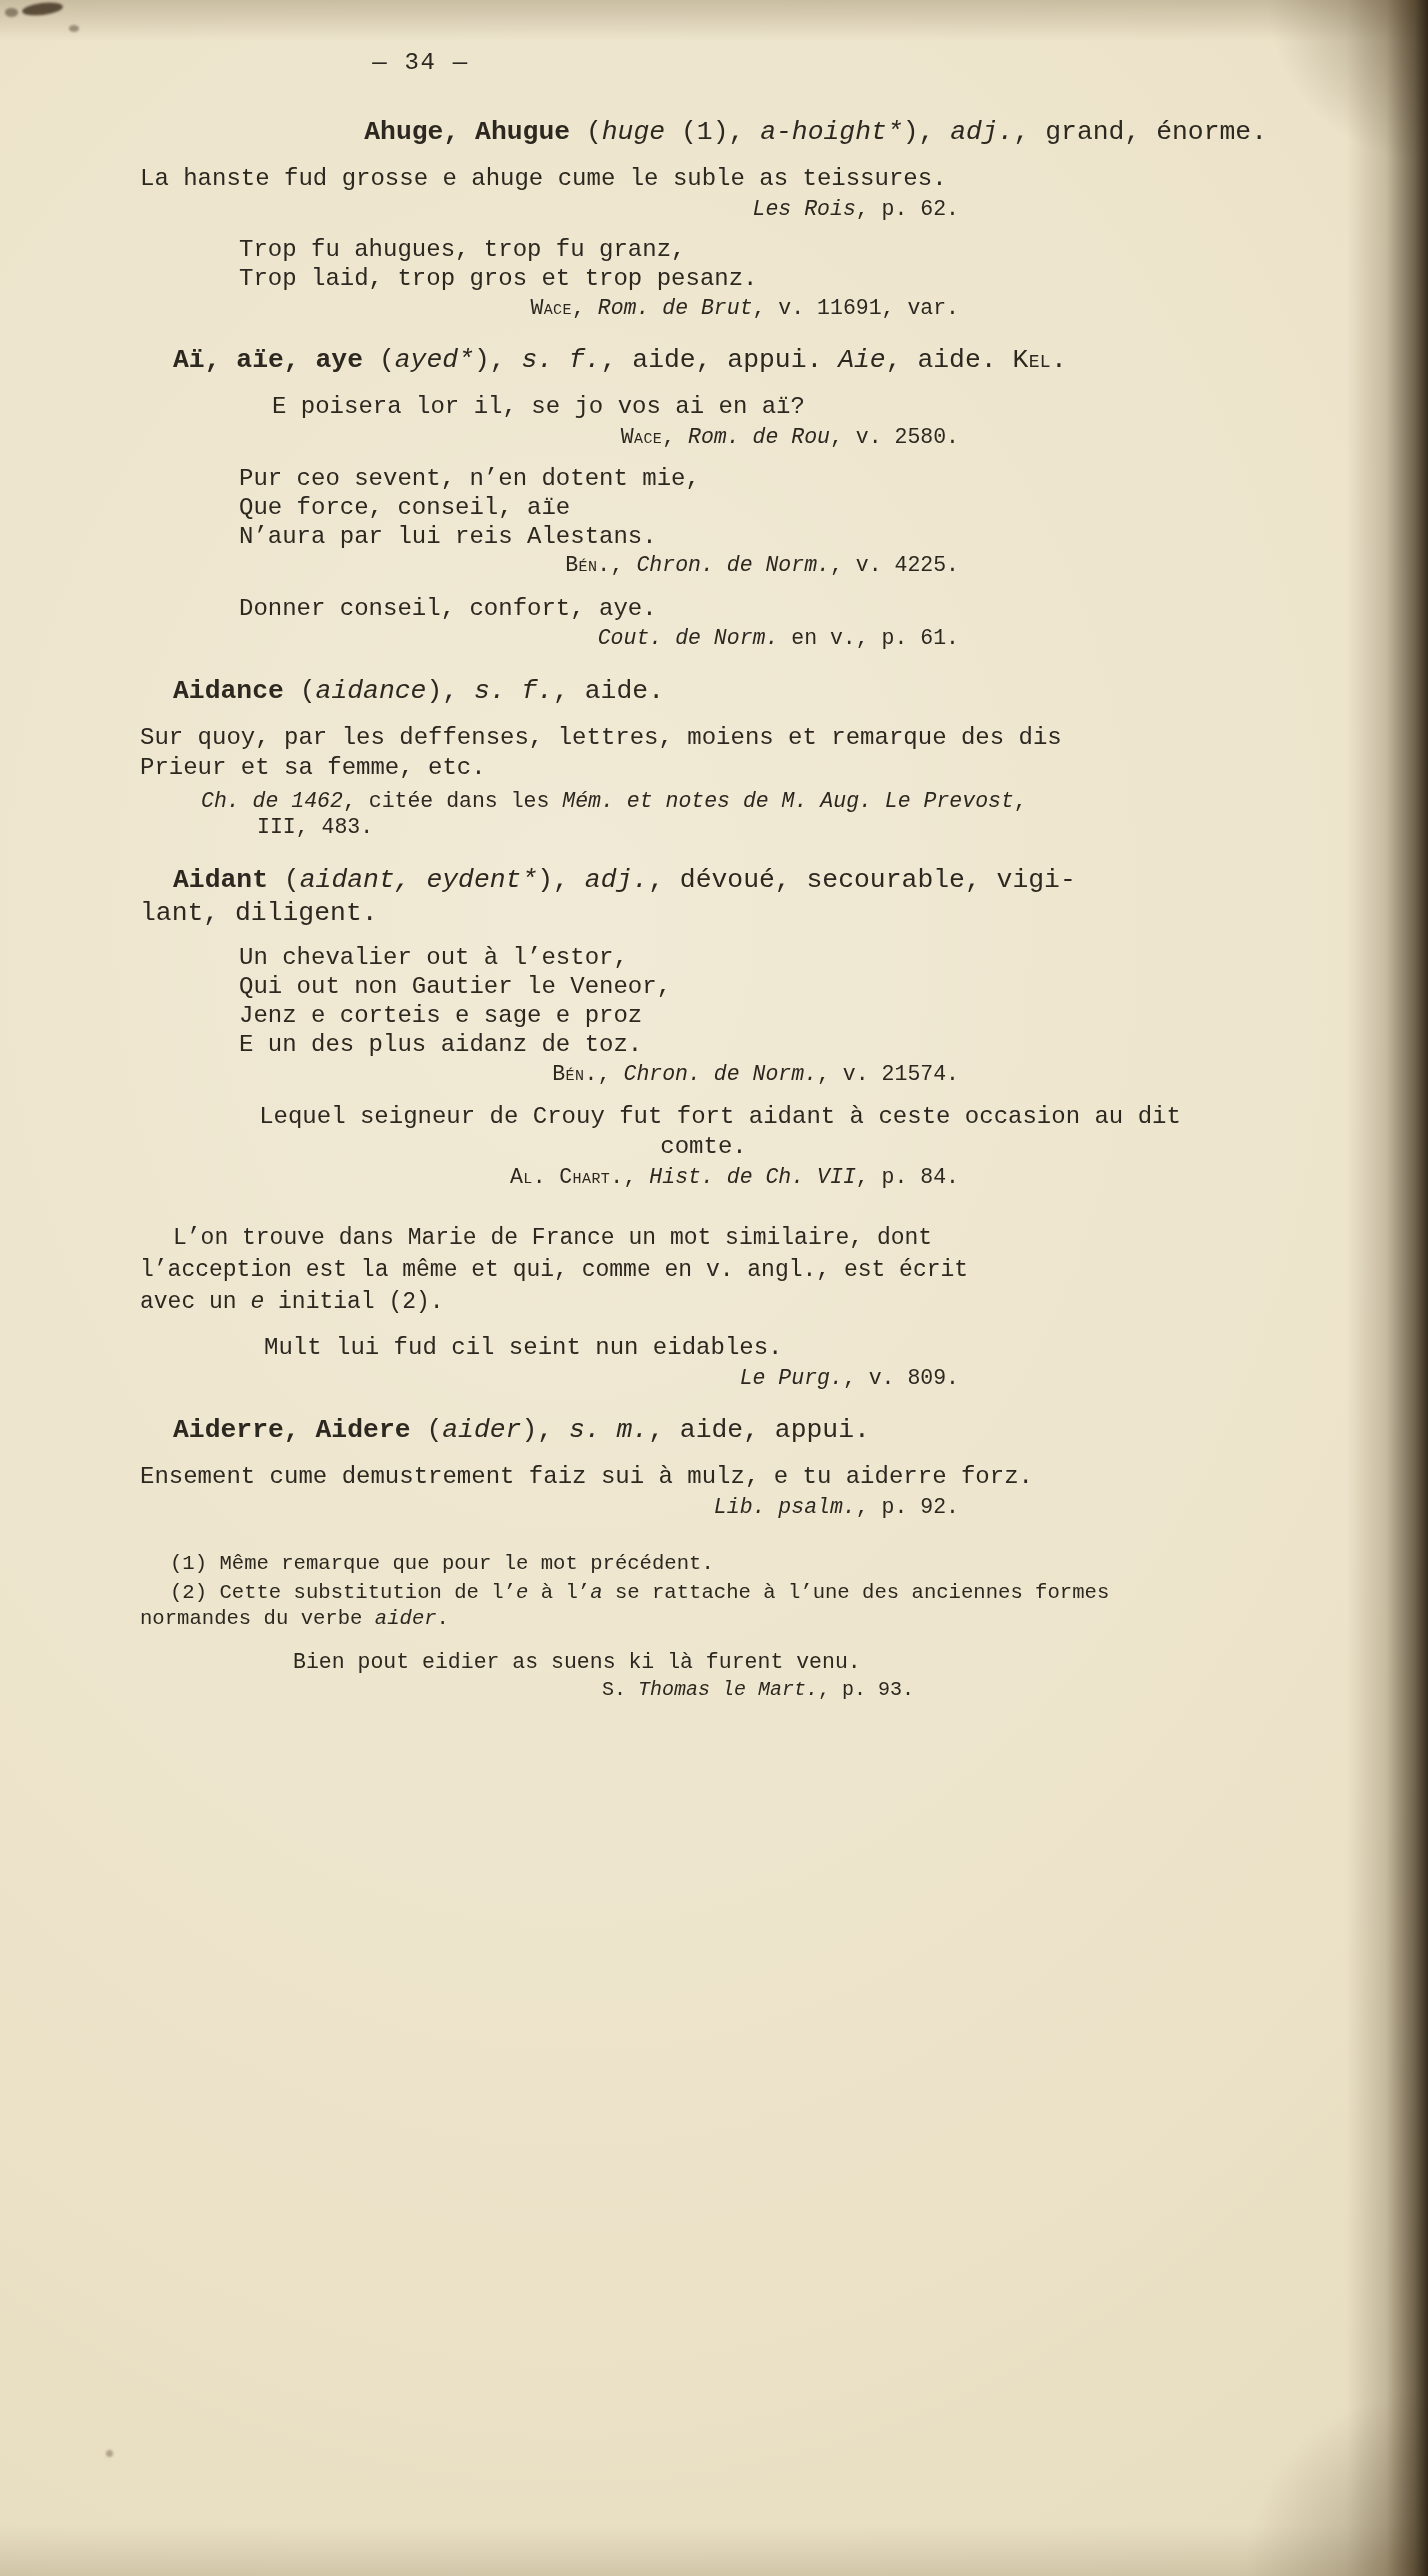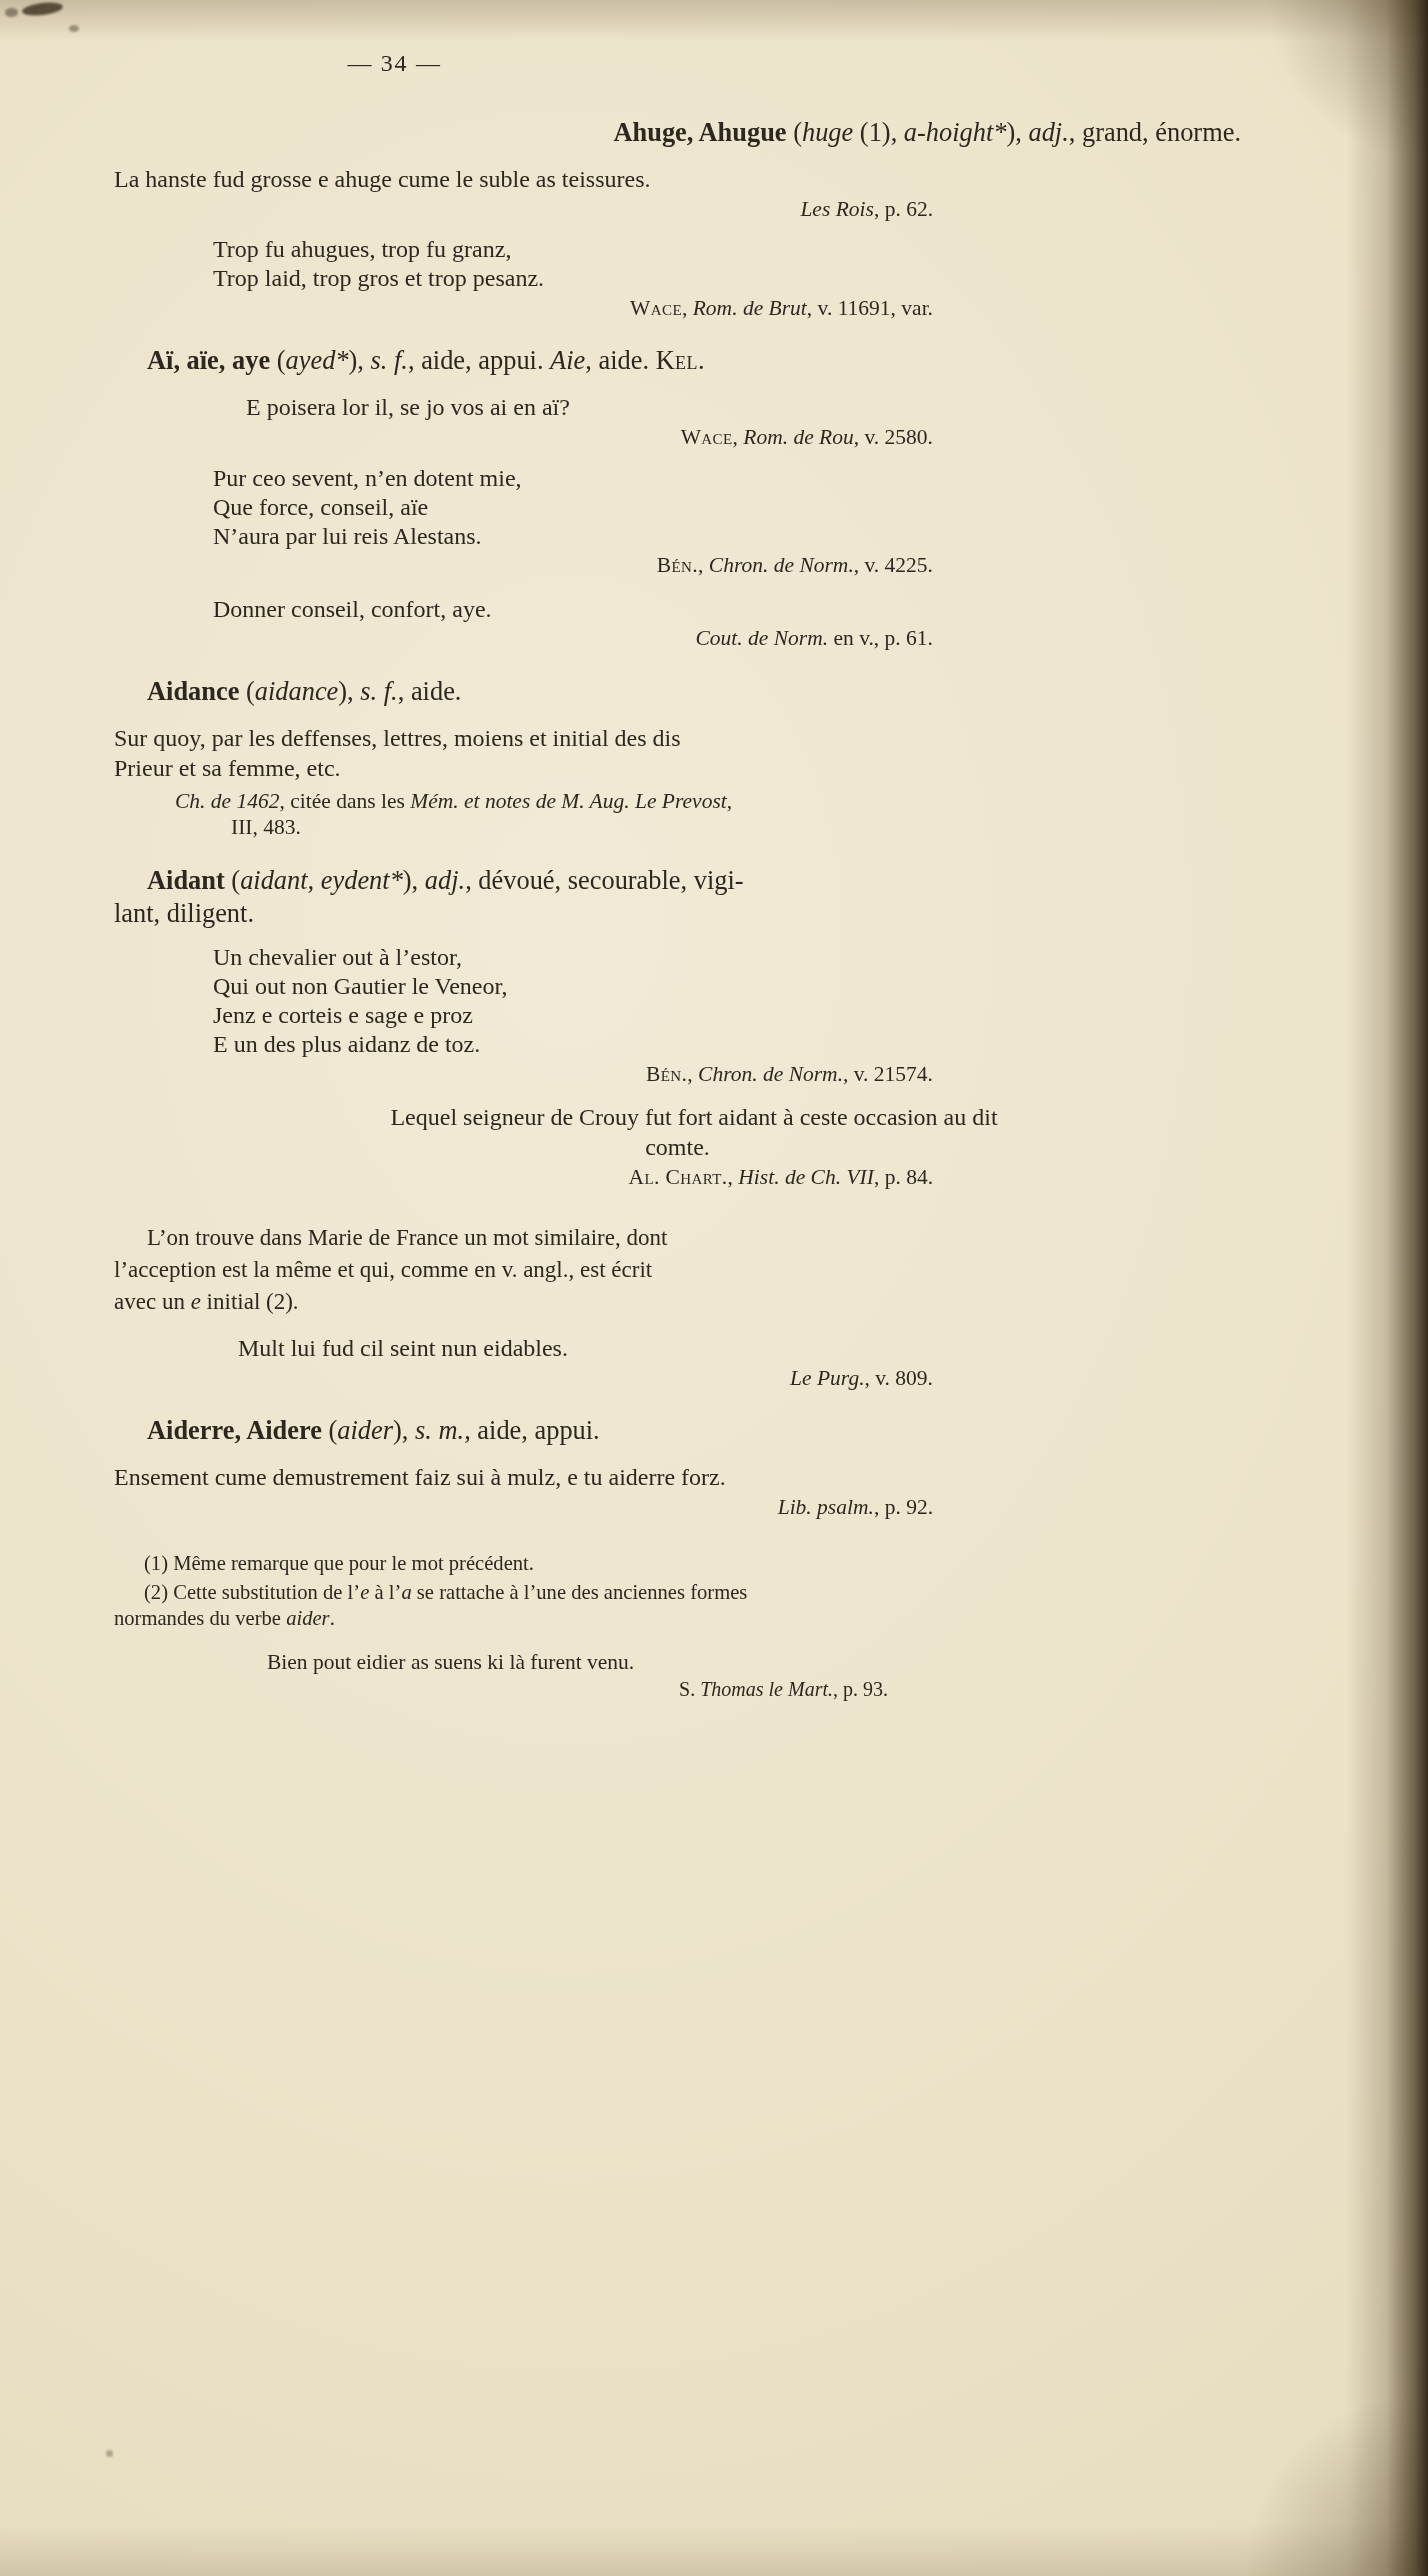--- a/index.html
+++ b/index.html
@@ -29,23 +29,24 @@
     border-radius: 50%;
     filter: blur(1.2px);
   }
   .s1 { left: 21.5px;  top: 2.5px;    width: 41px; height: 12.4px; opacity: .85; transform: rotate(-7deg); }
   .s2 { left: 5px;   top: 8.3px;   width: 13.2px; height: 8.3px; opacity: .5; }
   .s3 { left: 69px;  top: 25px;   width: 10px; height: 6.6px;  opacity: .45; }
   .s4 { left: 106px; top: 2450px; width: 7.4px;  height: 7.4px;  opacity: .35; }
 
   .content {
     position: absolute;
-    left: 114px;
+    left: 140px;
     top: 48px;
     width: 1127px;
+    font-family: Liberation Mono, monospace;
   }
 
   p { margin: 0; }
 
   .pagenum  { width: 561px; text-align: center; font-size: 24px; line-height: 30px; letter-spacing: 1.7px; }
 
   .entry    { font-size: 26.4px; line-height: 33px; text-indent: 33px; margin-top: 23px; }
   .bodypara { font-size: 23px; line-height: 32px; text-indent: 33px; margin-top: 32px; }
 
   .quote    { font-size: 24px; line-height: 30px; margin-top: 15px; }
@@ -93,21 +94,21 @@
 
     <p class="entry"><span class="seg-b">Aï, aïe, aye</span><span class="seg-n"> (</span><span class="seg-i">ayed*</span><span class="seg-n">), </span><span class="seg-i">s. f.</span><span class="seg-n">, aide, appui. </span><span class="seg-i">Aie</span><span class="seg-n">, aide. </span><span class="seg-sc">Kel</span><span class="seg-n">.</span></p>
     <p class="quote ml160"><span class="seg-n">E poisera lor il, se jo vos ai en aï?</span></p>
     <p class="cite"><span class="seg-sc">Wace</span><span class="seg-n">, </span><span class="seg-i">Rom. de Rou</span><span class="seg-n">, v. 2580.</span></p>
     <p class="verse"><span class="seg-n">Pur ceo sevent, n’en dotent mie,</span><br><span class="seg-n">Que force, conseil, aïe</span><br><span class="seg-n">N’aura par lui reis Alestans.</span></p>
     <p class="cite"><span class="seg-sc">Bén.</span><span class="seg-n">, </span><span class="seg-i">Chron. de Norm.</span><span class="seg-n">, v. 4225.</span></p>
     <p class="quote ml120"><span class="seg-n">Donner conseil, confort, aye.</span></p>
     <p class="cite"><span class="seg-i">Cout. de Norm.</span><span class="seg-n"> en v., p. 61.</span></p>
 
     <p class="entry"><span class="seg-b">Aidance</span><span class="seg-n"> (</span><span class="seg-i">aidance</span><span class="seg-n">), </span><span class="seg-i">s. f.</span><span class="seg-n">, aide.</span></p>
-    <p class="quote"><span class="seg-n">Sur quoy, par les deffenses, lettres, moiens et initial des dis</span><br><span class="seg-n">Prieur et sa femme, etc.</span></p>
+    <p class="quote"><span class="seg-n">Sur quoy, par les deffenses, lettres, moiens et remarque des dis</span><br><span class="seg-n">Prieur et sa femme, etc.</span></p>
     <p class="cite-hang"><span class="seg-i">Ch. de 1462</span><span class="seg-n">, citée dans les </span><span class="seg-i">Mém. et notes de M. Aug. Le Prevost</span><span class="seg-n">,</span><br><span class="seg-n">III, 483.</span></p>
 
     <p class="entry"><span class="seg-b">Aidant</span><span class="seg-n"> (</span><span class="seg-i">aidant, eydent*</span><span class="seg-n">), </span><span class="seg-i">adj.</span><span class="seg-n">, dévoué, secourable, vigi-</span><br><span class="seg-n">lant, diligent.</span></p>
     <p class="verse"><span class="seg-n">Un chevalier out à l’estor,</span><br><span class="seg-n">Qui out non Gautier le Veneor,</span><br><span class="seg-n">Jenz e corteis e sage e proz</span><br><span class="seg-n">E un des plus aidanz de toz.</span></p>
     <p class="cite"><span class="seg-sc">Bén.</span><span class="seg-n">, </span><span class="seg-i">Chron. de Norm.</span><span class="seg-n">, v. 21574.</span></p>
     <p class="quote ti40"><span class="seg-n">Lequel seigneur de Crouy fut fort aidant à ceste occasion au dit</span><br><span class="seg-n">comte.</span></p>
     <p class="cite"><span class="seg-sc">Al. Chart.</span><span class="seg-n">, </span><span class="seg-i">Hist. de Ch. VII</span><span class="seg-n">, p. 84.</span></p>
 
     <p class="bodypara"><span class="seg-n">L’on trouve dans Marie de France un mot similaire, dont</span><br><span class="seg-n">l’acception est la même et qui, comme en v. angl., est écrit</span><br><span class="seg-n">avec un </span><span class="seg-i">e</span><span class="seg-n"> initial (2).</span></p>
     <p class="quote ml150"><span class="seg-n">Mult lui fud cil seint nun eidables.</span></p>

